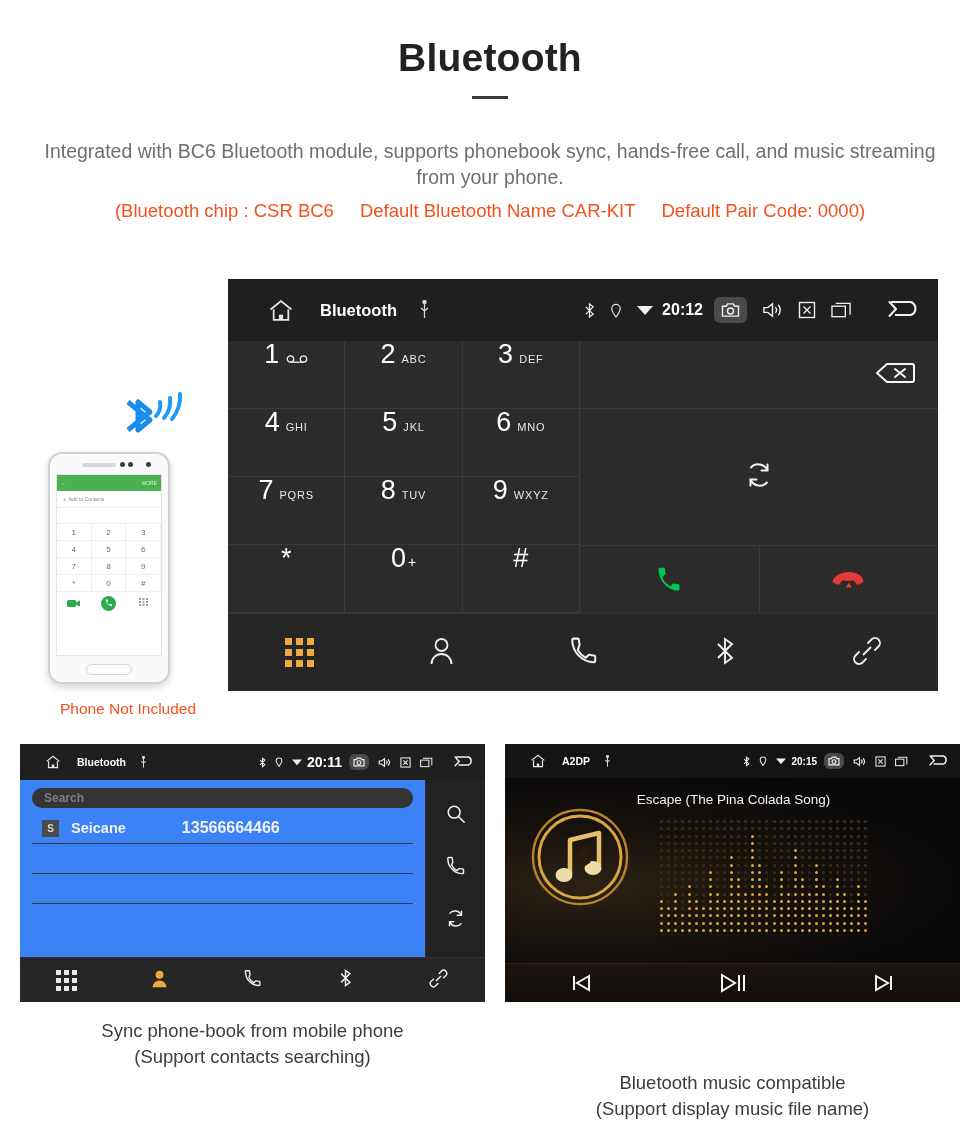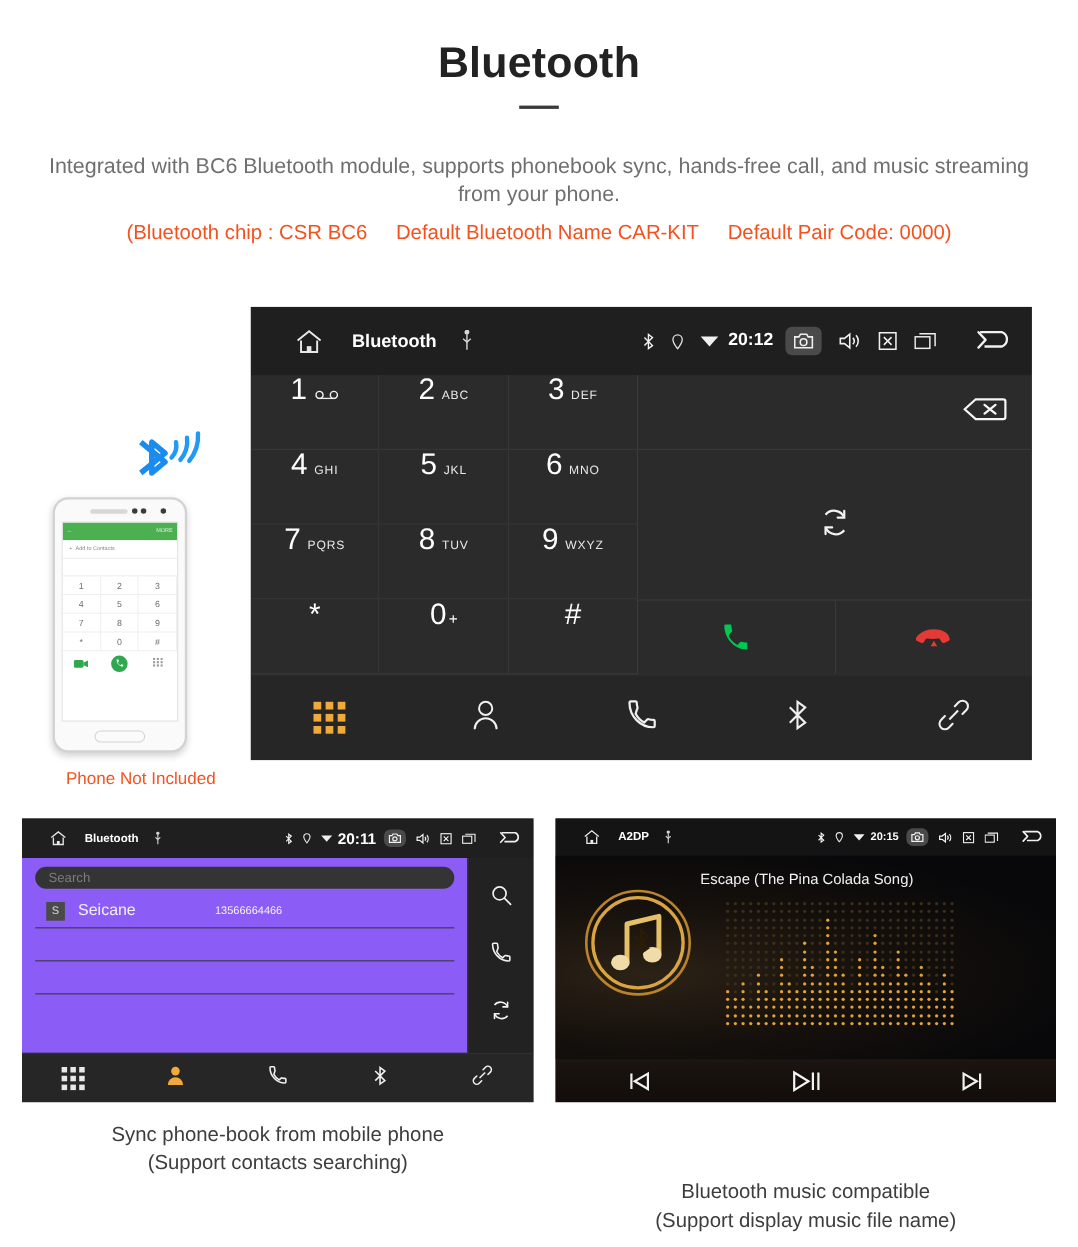--- a/index.html
+++ b/index.html
@@ -143,37 +143,37 @@
 
   
   #contacts { left: 20px; top: 744px; width: 465px; height: 258px; }
   #contacts .statusbar { height: 36px; padding: 0 11px; }
   #contacts .sb-title { font-size: 10.5px; margin-left: 16px; }
   #contacts .sb-left .sb-ico { margin-left: 14px; }
   #contacts .sb-right > * { margin-left: 9px; }
   #contacts .sb-time { font-size: 14px; font-weight: bold; margin-left: 5px; }
   #contacts .sb-cam { padding: 3px 4px; margin-left: 7px; }
   .contacts-body { display: flex; height: 177px; }
-  .contacts-main { flex: 1; background: #8b5cf6; padding: 8px 12px 0 12px; }
+  .contacts-main { flex: 1; background: #3b82f6; padding: 8px 12px 0 12px; font-weight: bold; }
   .search-box {
     height: 20px; border-radius: 10px; background: #343434;
     display: flex; align-items: center; padding: 0 12px;
     color: #7d7d7d; font-size: 12px;
   }
   .contact-row {
     display: flex; align-items: center; height: 31px;
     border-bottom: 1px solid #3a3a3a; margin-top: 5px;
   }
   .badge {
     width: 17px; height: 17px; background: #4a4a4a; color: #d8d8d8;
     font-size: 10px; display: flex; align-items: center; justify-content: center;
     margin-left: 10px;
   }
   .c-name { color: #f2f2f2; font-size: 14.5px; margin-left: 12px; }
-  .c-num { color: #f2f2f2; font-size: 10px; margin-left: 72px; }
+  .c-num { color: #f2f2f2; font-size: 16px; margin-left: 56px; }
   .empty-row { height: 30px; border-bottom: 1px solid #3a3a3a; }
   .contacts-side {
     width: 60px; background: #222; display: flex; flex-direction: column;
     align-items: center; justify-content: space-around; padding: 10px 0;
     border-left: 1px solid #313131;
   }
   #contacts .navbar { height: 45px; }
 
   
   #music { left: 505px; top: 744px; width: 455px; height: 258px; background: #0b0b0d; }

